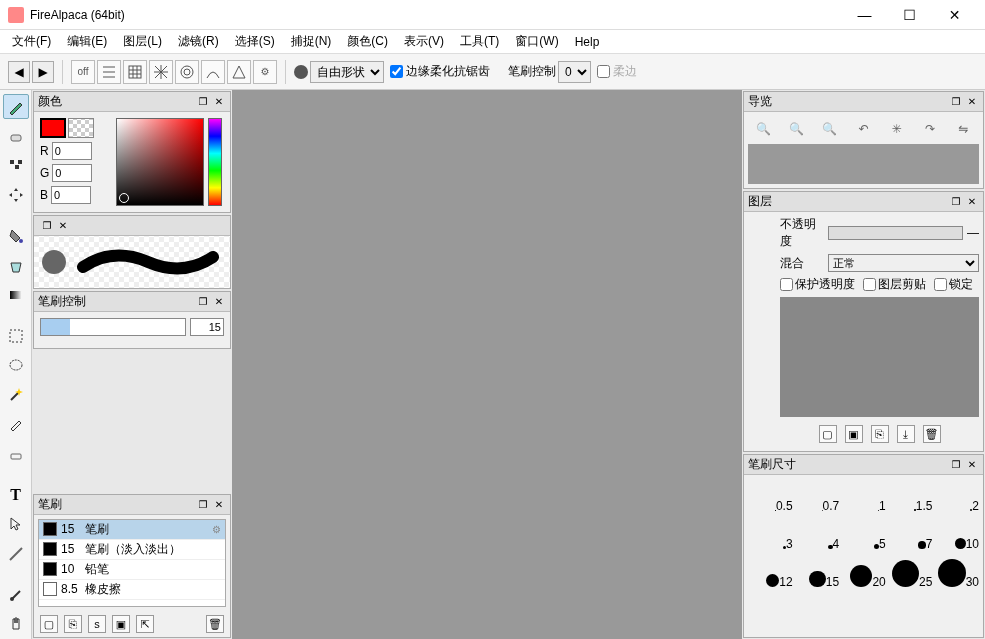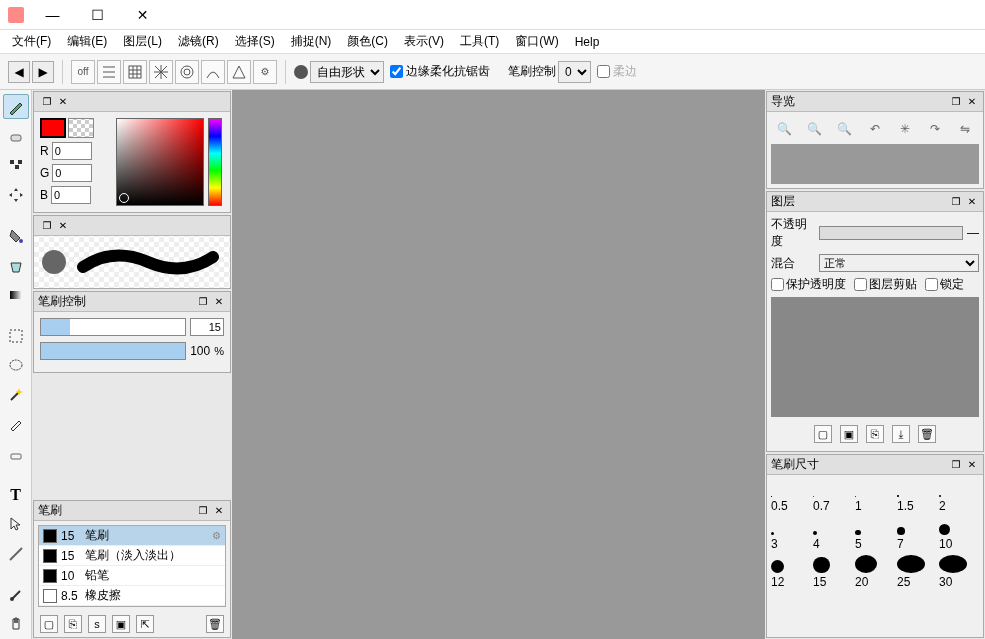--- a/index.html
+++ b/index.html
@@ -29,21 +29,21 @@
 .main { display: flex; height: calc(639px - 30px - 24px - 36px); }
 
 
 .toolstrip { width: 32px; background: #f5f5f5; border-right: 1px solid #ccc; display: flex; flex-direction: column; align-items: center; padding-top: 4px; gap: 2px; }
 .toolstrip .tool { width: 26px; height: 26px; display:flex; align-items:center; justify-content:center; cursor:pointer; border-radius:2px; margin-bottom:2px;}
 .toolstrip .tool.active { background: #cde4f7; border:1px solid #7ab; }
 
 
 .leftpanels { width: 200px; display:flex; flex-direction:column; background:#e8e8e8; }
 .canvas { flex:1; background:#999; }
-.rightpanels { width: 220px; display:flex; flex-direction:column; background:#e8e8e8; }
+.rightpanels { width: 243px; display:flex; flex-direction:column; background:#e8e8e8; }
 
 .panel { border:1px solid #aaa; margin:1px; background:#f0f0f0; display:flex; flex-direction:column; }
 .panel-header { height:20px; background:#e0e0e0; display:flex; align-items:center; padding:0 4px; border-bottom:1px solid #bbb;}
 .panel-header .ptitle { flex:1; font-size:12px; }
 .panel-header .pbtn { width:14px; height:14px; display:flex;align-items:center;justify-content:center; cursor:pointer; font-size:10px; margin-left:2px;}
 
 
 .color-body { display:flex; gap:4px; padding:6px;}
 .color-left { display:flex; flex-direction:column; gap:4px; width:72px;}
 .color-swatch-row { display:flex; gap:2px; }
@@ -80,43 +80,44 @@
 .brush-item .gear { font-size:10px; color:#888;}
 .brush-toolbar { height:26px; display:flex; align-items:center; gap:6px; padding:0 6px;}
 .brush-toolbar .btn { width:18px; height:18px; border:1px solid #999; background:#fafafa; display:flex;align-items:center;justify-content:center; cursor:pointer; font-size:11px;}
 
 
 .nav-body { padding:4px; }
 .nav-icons { display:flex; gap:10px; padding:4px; justify-content:space-around;}
 .nav-icons .ni { width:18px; height:18px; cursor:pointer; opacity:0.6; display:flex;align-items:center;justify-content:center;}
 .nav-preview { height:40px; background:#999; margin-top:2px;}
 
-.layer-body { padding:4px; font-size:11px;}
+.layer-body { padding:4px; font-size:11px;margin-left:32px;}
 .layer-row { display:flex; align-items:center; gap:4px; margin-bottom:4px;}
 .layer-row .lbl { width:44px;}
 .layer-row .opbar { flex:1; height:14px; border:1px solid #888; background:#ddd;}
 .layer-row select { flex:1; height:18px; border:1px solid #888; font-size:11px;}
 .layer-checks { display:flex; gap:8px; margin:4px 0;}
 .layer-checks label { display:flex; align-items:center; gap:2px; font-size:11px;}
 .layer-preview { height:120px; background:#888; margin:4px 0;}
 .layer-toolbar { display:flex; gap:8px; padding:4px; justify-content:center;}
 .layer-toolbar .lb { width:18px; height:18px; border:1px solid #999; background:#fafafa; cursor:pointer; display:flex;align-items:center;justify-content:center; font-size:11px;}
 
 .size-body { padding:4px; }
 .size-grid { display:grid; grid-template-columns:repeat(5,1fr); gap:2px; text-align:center; font-size:10px;}
-.size-cell { height:36px; display:flex; flex-direction:column; align-items:flex-start; justify-content:flex-end; cursor:pointer; padding-bottom:2px;}
+.size-cell { height:36px; display:flex; flex-direction:row; align-items:flex-end; justify-content:flex-end; cursor:pointer; padding-bottom:2px;}
 .size-cell .d { background:#000; border-radius:50%; margin-bottom:2px;}
 
 .brush-spacer{flex:1;}
 </style>
 </head>
 <body>
 
 <div class="titlebar">
   <div class="icon"></div>
+  <div class="title">FireAlpaca (64bit)</div>
   <div class="winbtn">—</div>
   <div class="winbtn">☐</div>
   <div class="winbtn close">✕</div>
 </div>
 
 <div class="menubar">
   <div class="menuitem">文件(F)</div>
   <div class="menuitem">编辑(E)</div>
   <div class="menuitem">图层(L)</div>
   <div class="menuitem">滤镜(R)</div>
@@ -292,20 +293,21 @@
         <svg width="18" height="18">
           <path d="M6 8 L6 4 L8 4 L8 8 L8 3 L10 3 L10 8 L10 4 L12 4 L12 10 L12 14 L6 14 Z" fill="none" stroke="#333"></path>
         </svg>
       </div>
   </div>
 
   <div class="leftpanels">
 
     <div class="panel">
       <div class="panel-header">
+        <div class="ptitle">颜色</div>
         <div class="pbtn">❐</div>
         <div class="pbtn">✕</div>
       </div>
       <div class="color-body">
         <div class="color-left">
           <div class="color-swatch-row">
             <div class="color-swatch fg"></div>
             <div class="color-swatch bg"></div>
           </div>
           <div class="rgb-row">
@@ -344,27 +346,20 @@
         <div class="ptitle">笔刷控制</div>
         <div class="pbtn">❐</div>
         <div class="pbtn">✕</div>
       </div>
       <div class="brush-ctrl-body">
         <div class="slider-row">
           <div class="bar">
               <div class="fill" style="width:20%"></div>
             </div>
           <input value="15" style="">
-        </div>
-        <div class="slider-row">
-          <div class="bar">
-              <div class="fill" style="width:100%"></div>
-            </div>
-          <span>100</span>
-          <span class="pct">%</span>
         </div>
       </div>
     </div>
 
     <div class="brush-spacer"></div>
 
     <div class="panel brush-panel" style="height:160px">
       <div class="panel-header">
         <div class="ptitle">笔刷</div>
         <div class="pbtn">❐</div>

